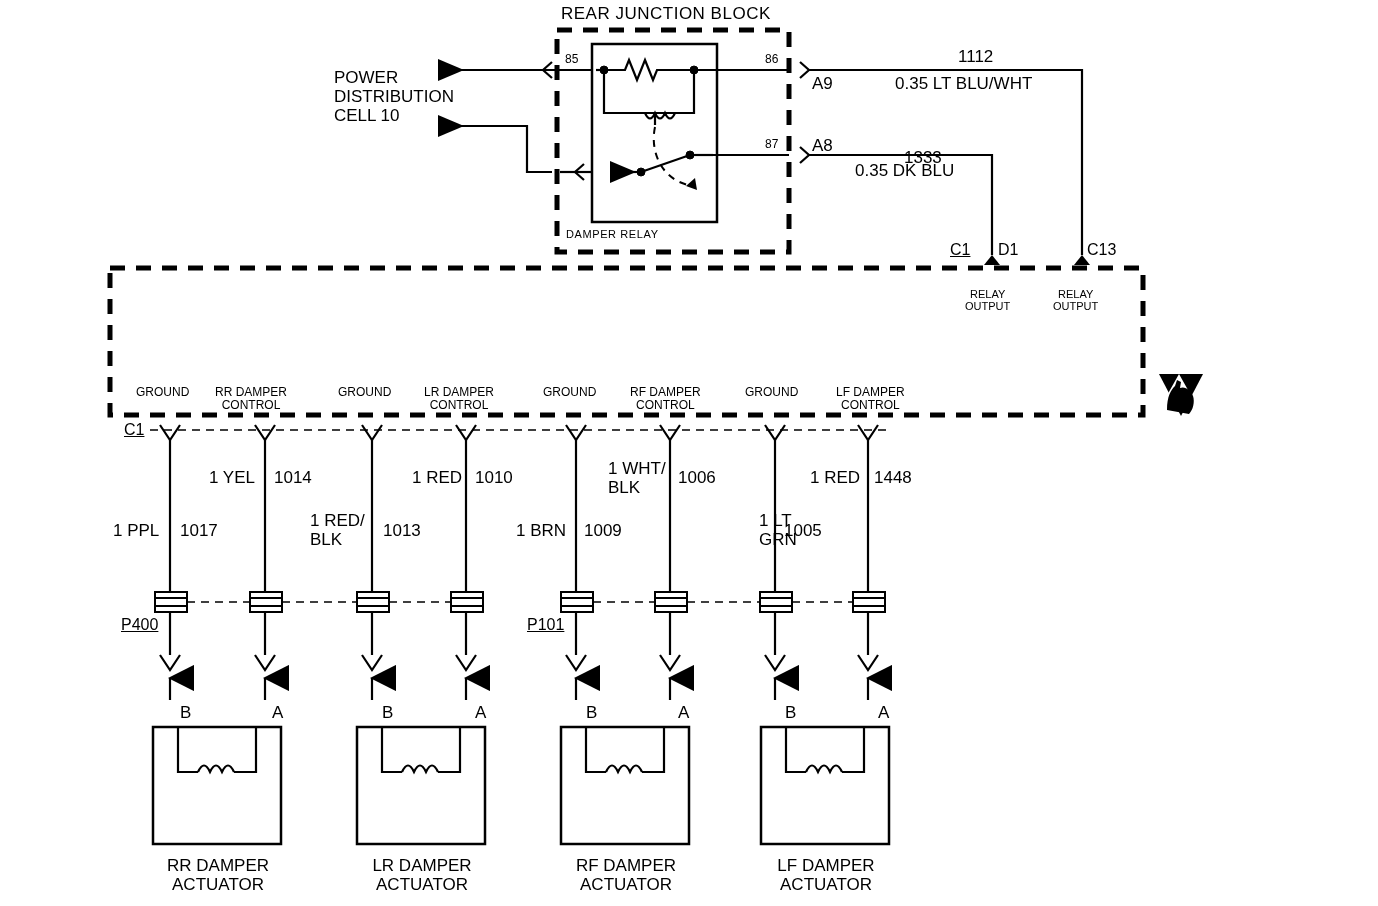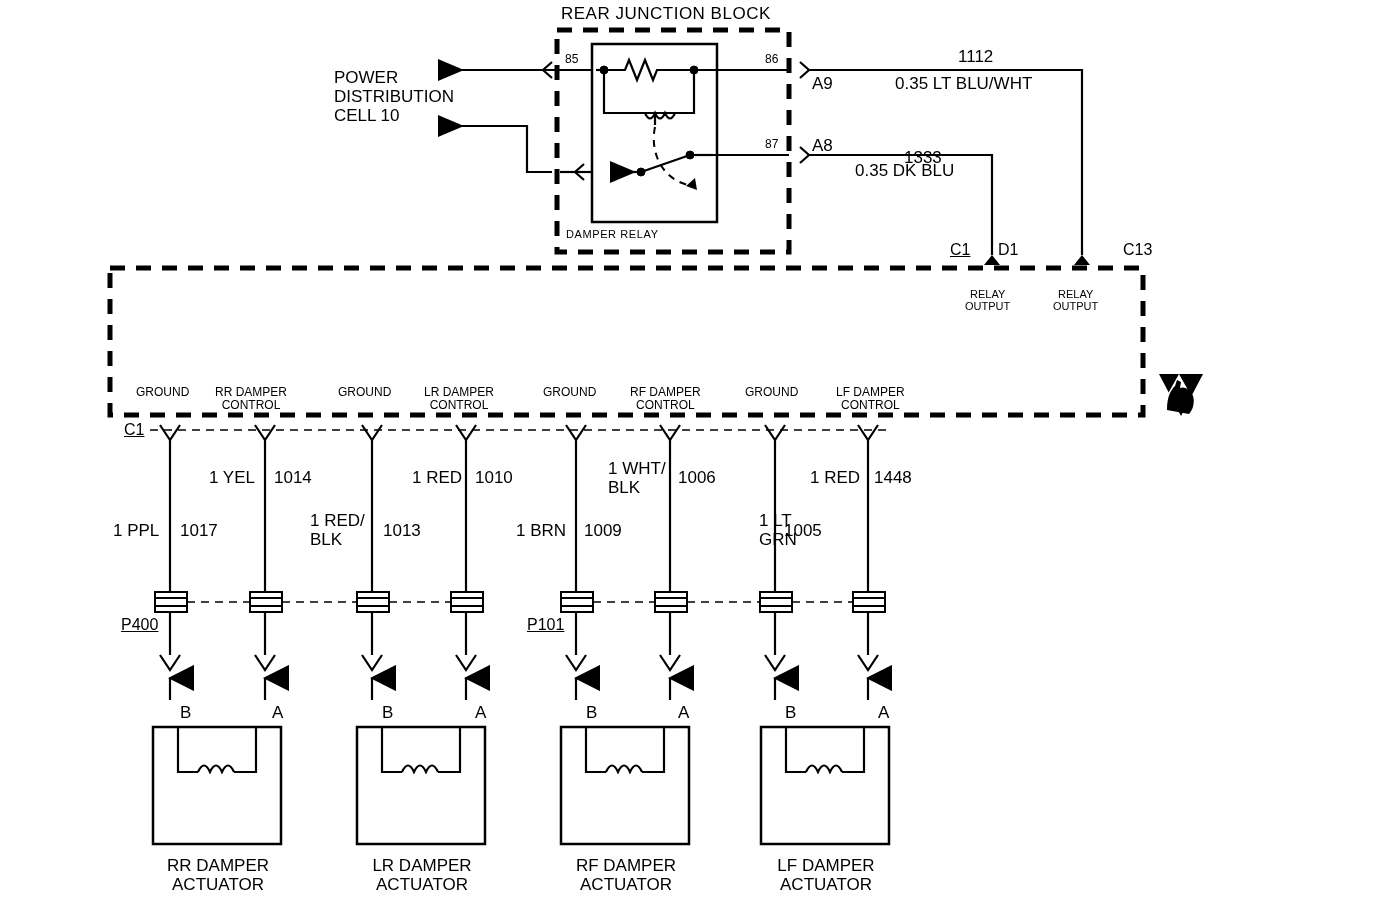--- a/index.html
+++ b/index.html
@@ -205,21 +205,21 @@
   <div class="lbl t-big" style="left:812px;top:50px;margin-top:24px;">A9</div>
   <div class="lbl t-big" style="left:812px;top:136px;">A8</div>
 
   <div class="lbl t-big" style="left:917px;top:47px;margin-left:41px;">1112</div>
   <div class="lbl t-big" style="left:895px;top:74px;">0.35 LT BLU/WHT</div>
   <div class="lbl t-big" style="left:880px;top:148px;margin-left:24px;">1333</div>
   <div class="lbl t-big" style="left:855px;top:161px;">0.35 DK BLU</div>
 
   <div class="lbl t-med und" style="left:950px;top:241px;">C1</div>
   <div class="lbl t-med" style="left:998px;top:241px;">D1</div>
-  <div class="lbl t-med" style="left:1087px;top:241px;margin-left:36px;">C13</div>
+  <div class="lbl t-med" style="left:1087px;top:241px;">C13</div>
   <div class="lbl t-xs" style="left:965px;top:288px;text-align:center;">RELAY
 OUTPUT</div>
   <div class="lbl t-xs" style="left:1053px;top:288px;text-align:center;">RELAY
 OUTPUT</div>
 
 
   <div class="lbl t-med und" style="left:124px;top:421px;">C1</div>
 
   <div class="lbl t-sm" style="left:136px;top:386px;text-align:center;">GROUND</div>
   <div class="lbl t-sm" style="left:215px;top:386px;text-align:center;">RR DAMPER

